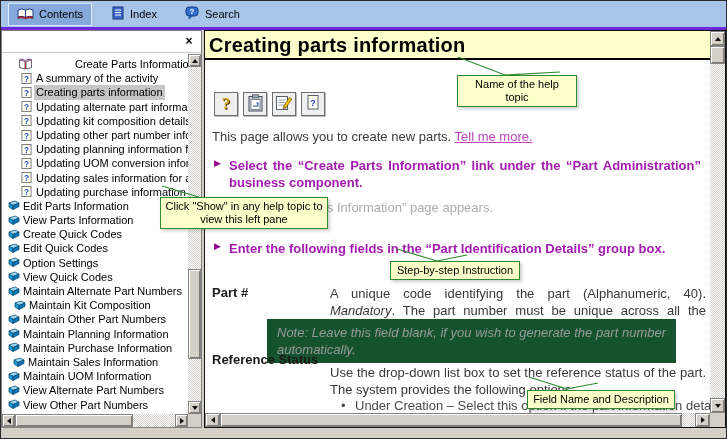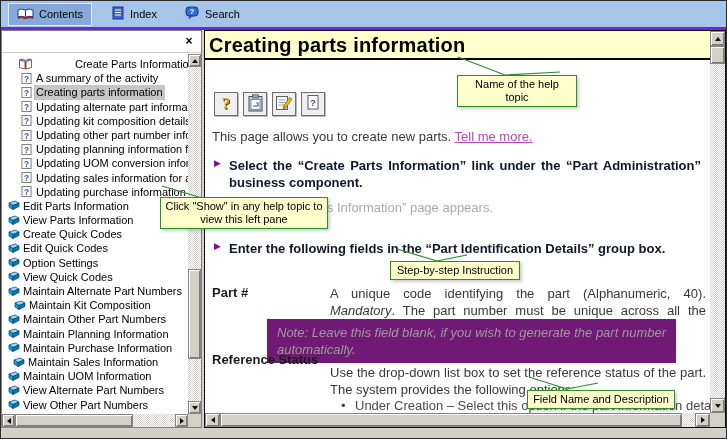--- a/index.html
+++ b/index.html
@@ -38,25 +38,25 @@
   .page-title{font-size:20px;font-weight:bold;color:#000;padding:3px 0 0 4px;letter-spacing:0.2px;}
   .cbody{position:absolute;left:0;top:31px;right:15px;bottom:14px;overflow:hidden;font-size:13px;color:#333;}
   .icon-row{position:absolute;left:9px;top:30px;display:flex;gap:5px;}
   .icon-btn{width:24px;height:24px;background:#efefef;border:1px solid #6e6e6e;box-shadow:1px 1px 0 #b9b9b9;
             display:flex;align-items:center;justify-content:center;}
   .gold-q{font-family:"Liberation Serif",serif;font-weight:bold;font-size:17px;color:#d4a017;text-shadow:1px 1px 0 #5a4500;}
   .intro{position:absolute;left:7px;top:67px;width:500px;color:#3a3a3a;}
   .link{color:#bb44bb;text-decoration:underline;cursor:pointer;}
   .step{position:absolute;left:8px;width:496px;}
   .step-bullet{position:absolute;left:1px;top:1px;font-size:9px;color:#93008f;}
-  .step-text{margin-left:16px;width:472px;text-align:justify;font-weight:bold;color:#0f172a;line-height:17px;}
+  .step-text{margin-left:16px;width:472px;text-align:justify;font-weight:bold;color:#a21caf;line-height:17px;}
   .result{position:absolute;left:25px;top:138px;color:#ababab;}
   .field-label{position:absolute;left:7px;font-weight:bold;color:#1a1a1a;}
   .field-desc{position:absolute;left:125px;width:376px;text-align:justify;line-height:17px;color:#383838;}
-  .note-box{position:absolute;left:62px;top:257px;width:409px;background:#701a75;padding:5px 10px;
+  .note-box{position:absolute;left:62px;top:257px;width:409px;background:#14532d;padding:5px 10px;
             font-style:italic;color:#9b9b9b;text-align:justify;line-height:17px;}
   .option-line{position:absolute;left:136px;top:336px;width:360px;color:#4a4a4a;white-space:nowrap;}
   .option-bullet{display:inline-block;width:14px;text-align:left;}
   .sb-v-content{position:absolute;right:0;top:0;width:15px;bottom:14px;}
   .sb-h-content{position:absolute;left:0;bottom:0;right:15px;height:14px;}
   .corner-c{position:absolute;right:0;bottom:0;width:15px;height:14px;background:#d4d0c8;}
   
   .callout{position:absolute;background:#ffffcc;border:1px solid #2e8b2e;font-size:11px;color:#000;
            text-align:center;padding:2px 4px;z-index:6;box-shadow:2px 2px 3px rgba(60,60,60,.25);line-height:13px;}
   .pointer-overlay{position:absolute;left:0;top:0;width:727px;height:439px;z-index:5;pointer-events:none;}

